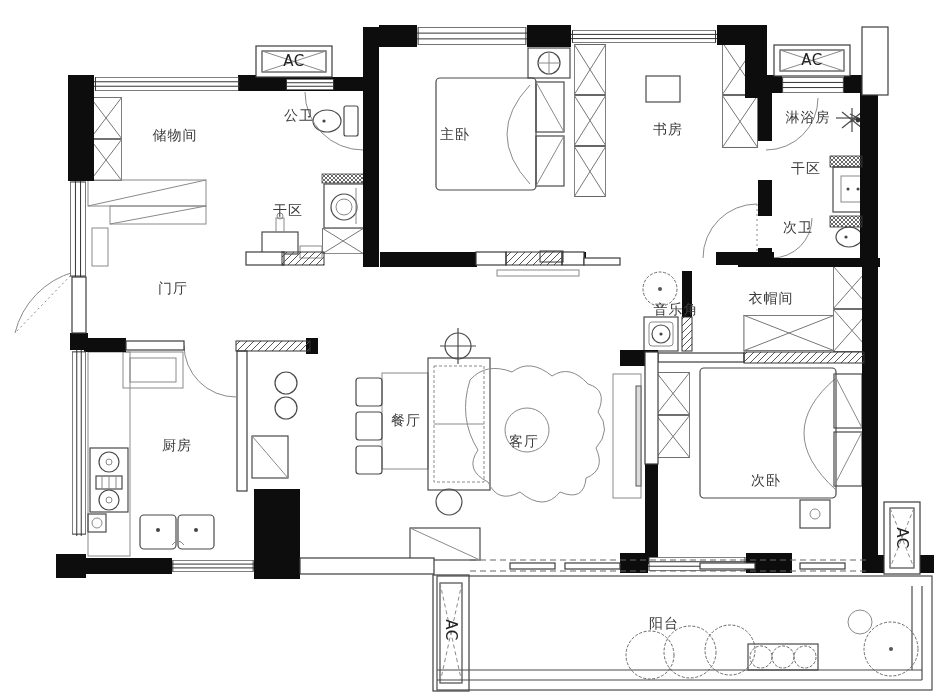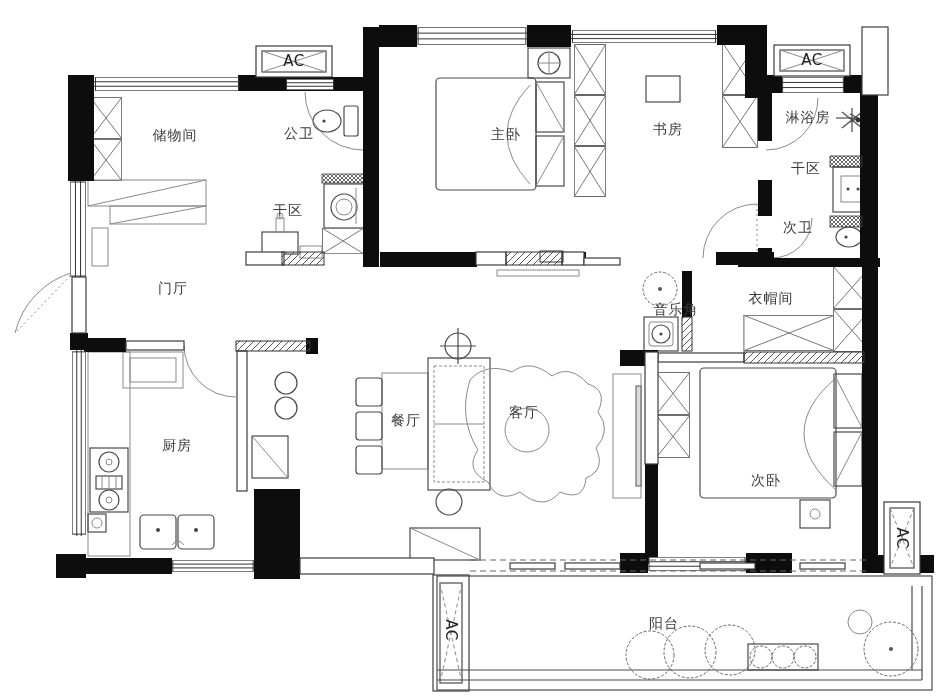--- a/index.html
+++ b/index.html
@@ -346,33 +346,33 @@
     <rect x="800" y="563" width="45" height="6" class="wh"></rect>
     <rect x="437" y="576" width="495" height="114" class="ln"></rect>
     <line x1="437" y1="680" x2="922" y2="680" class="ln"></line>
     <line x1="437" y1="670" x2="922" y2="670" class="ln"></line>
     <line x1="912" y1="586" x2="912" y2="670" class="ln"></line>
     <line x1="922" y1="586" x2="922" y2="680" class="ln"></line>
   </g>
 </svg>
 
   <div class="lbl" style="left:175px;top:136px">储物间</div>
-  <div class="lbl" style="left:299px;top:134px">公卫</div>
+  <div class="lbl" style="left:299px;top:116px">公卫</div>
   <div class="lbl" style="left:288px;top:211px">干区</div>
   <div class="lbl" style="left:173px;top:289px">门厅</div>
-  <div class="lbl" style="left:506px;top:135px">主卧</div>
+  <div class="lbl" style="left:455px;top:135px">主卧</div>
   <div class="lbl" style="left:668px;top:130px">书房</div>
   <div class="lbl" style="left:808px;top:118px">淋浴房</div>
   <div class="lbl" style="left:806px;top:169px">干区</div>
   <div class="lbl" style="left:798px;top:228px">次卫</div>
   <div class="lbl" style="left:676px;top:310px">音乐角</div>
   <div class="lbl" style="left:771px;top:299px">衣帽间</div>
   <div class="lbl" style="left:177px;top:446px">厨房</div>
   <div class="lbl" style="left:406px;top:421px">餐厅</div>
-  <div class="lbl" style="left:524px;top:413px">客厅</div>
+  <div class="lbl" style="left:524px;top:442px">客厅</div>
   <div class="lbl" style="left:766px;top:481px">次卧</div>
   <div class="lbl" style="left:664px;top:624px">阳台</div>
 
   <div class="lbl-ac" style="left:294px;top:61px">AC</div>
   <div class="lbl-ac" style="left:812px;top:60px">AC</div>
   <div class="lbl-ac vert" style="left:451px;top:630px">AC</div>
   <div class="lbl-ac vert" style="left:902px;top:538px">AC</div>
 </div>
 
 </body></html>

